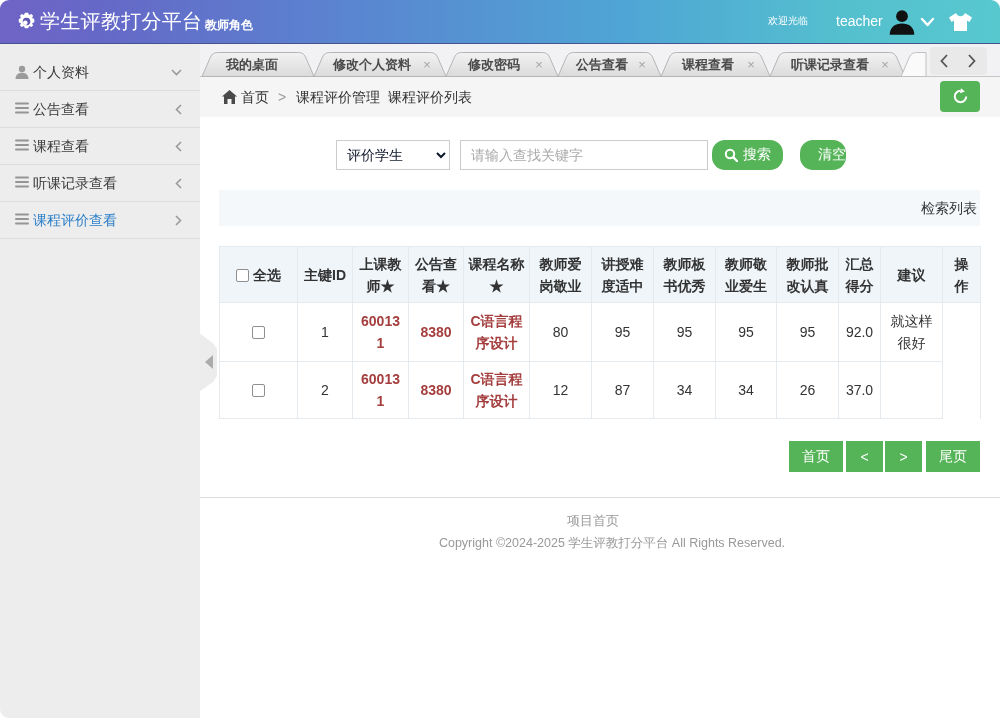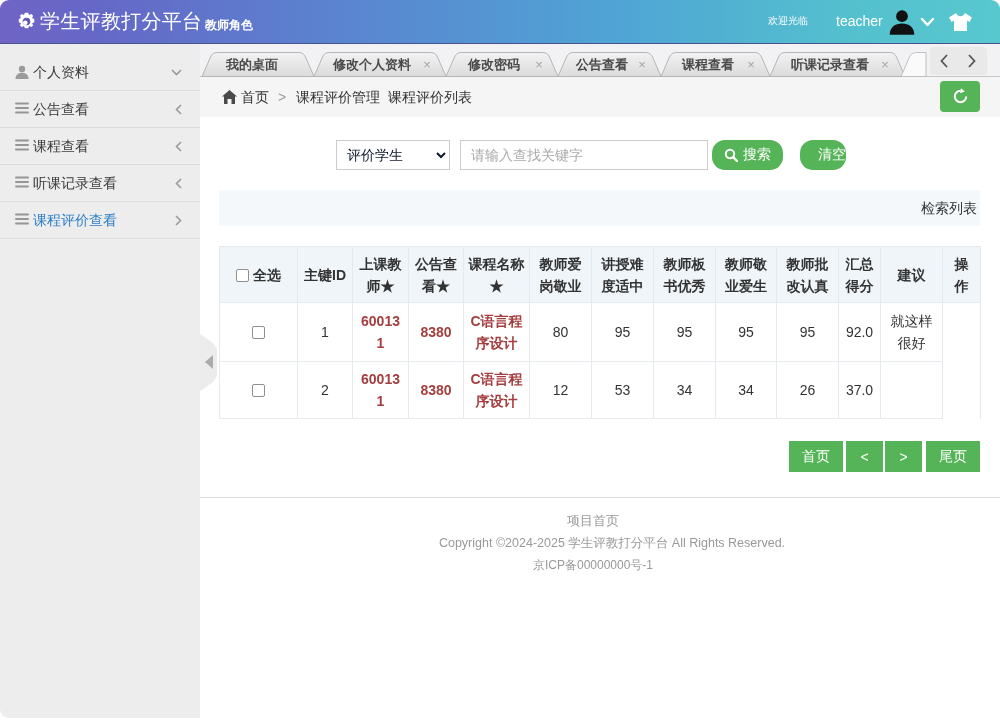--- a/index.html
+++ b/index.html
@@ -295,36 +295,35 @@
     <td>就这样很好</td>
     <td class="op"></td>
   </tr>
   <tr class="r2" style="height:57px">
     <td><input type="checkbox" class="cb" style=""></td>
     <td>2</td>
     <td class="red">60013<br>1</td>
     <td class="red">8380</td>
     <td class="red">C语言程序设计</td>
     <td>12</td>
-          <td>53</td>
+          <td>87</td>
           <td>34</td>
           <td>34</td>
           <td>26</td>
     <td>37.0</td>
     <td></td>
     <td class="op"></td>
   </tr>
 </tbody>
     </table>
 
 <div class="pbtns">
   <div class="pbtn" style="width:54px">首页</div>
   <div class="pbtn" style="width:37px;margin-left:3px">&lt;</div>
   <div class="pbtn" style="width:37px;margin-left:2px">&gt;</div>
   <div class="pbtn" style="width:54px;margin-left:4px">尾页</div>
 </div>
 
 <div class="fhr"></div>
 <div class="f1">项目首页</div>
 <div class="f2">Copyright ©2024-2025 学生评教打分平台 All Rights Reserved.</div>
-<div class="f3">京ICP备00000000号-1</div>
 
 </div>
 
 </body></html>

